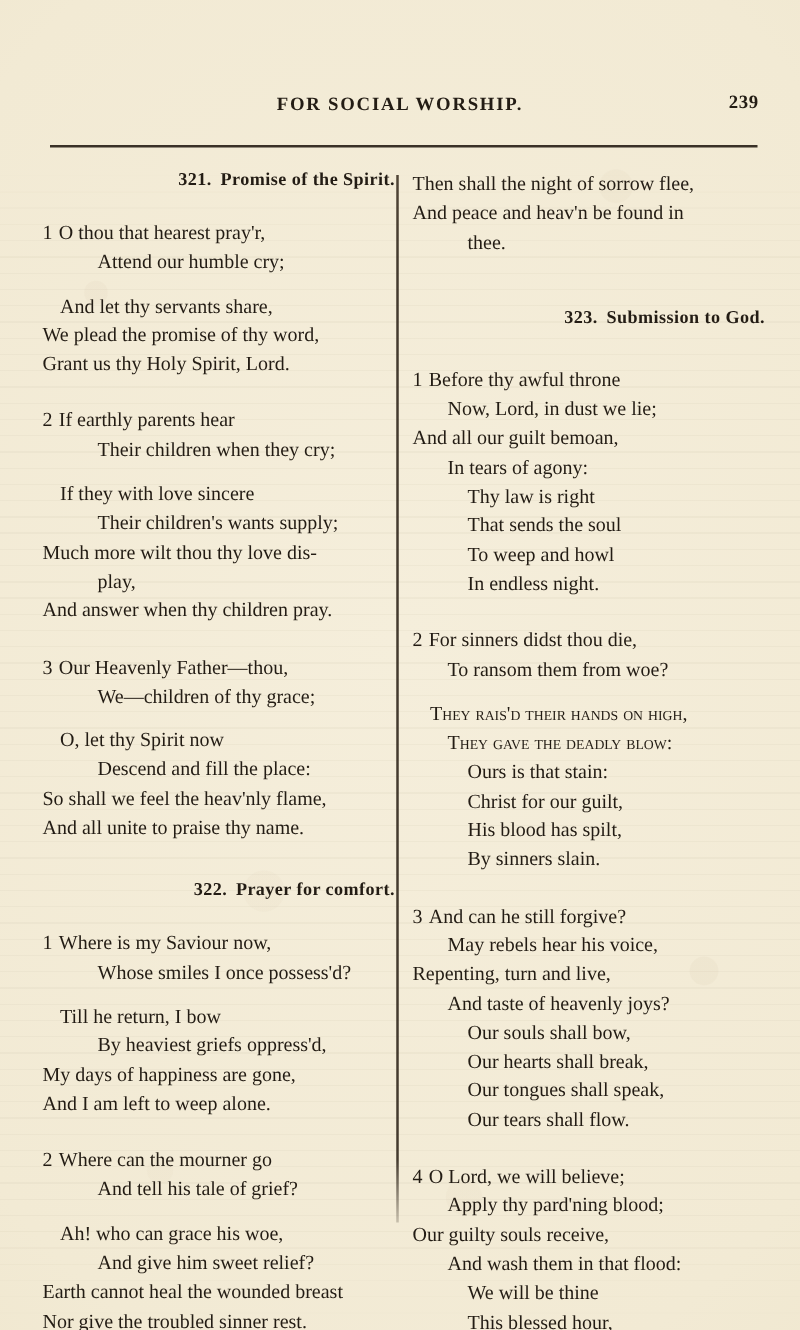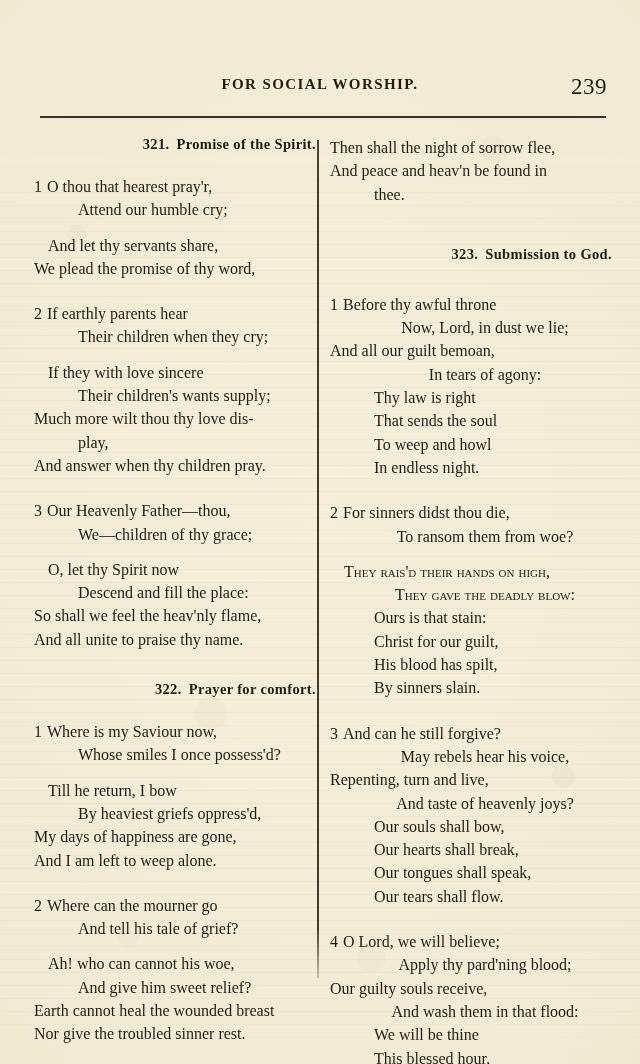--- a/index.html
+++ b/index.html
@@ -58,22 +58,22 @@
     text-align: center;
     font-size: 15px;
     letter-spacing: 1.4px;
     font-weight: 700;
     white-space: nowrap;
   }
   .folio {
     position: absolute;
     right: 33px;
     top: -2px;
-    font-size: 23px;
-    font-weight: 400;
+    font-size: 15px;
+    font-weight: 700;
     letter-spacing: .5px;
   }
 
   .rule {
     position: absolute;
     left: 40px;
     top: 116px;
     width: 566px;
     height: 0;
     border-top: 2px solid #2a2118;
@@ -123,21 +123,21 @@
     white-space: nowrap;
     display: block;
   }
   .line .vnum {
     display: inline-block;
     width: 13px;
   }
   
   .i0 { padding-left: 0; }
   .i1 { padding-left: 14px; margin-top: 12px; }
-  .i2 { padding-left: 28px; text-align: center; }
+  .i2 { padding-left: 28px; }
   .i3 { padding-left: 44px; }
   .sc { font-variant: small-caps; }
   .gap-md { height: 22px; }
   .gap-lg { height: 30px; }
   .gap-xl { height: 40px; }
 </style>
 </head>
 <body>
 
 <div class="page">
@@ -159,20 +159,21 @@
       <div class="hymn-title">
         <span class="num">321.</span><span>Promise of the Spirit.</span>
       </div>
       <div class="gap-md"></div>
 
       <div class="verse">
         <span class="line i0"><span class="vnum">1</span><span>O thou that hearest pray'r,</span></span>
         <span class="line i3">Attend our humble cry;</span>
         <span class="line i1">And let thy servants share,</span>
         <span class="line i0">We plead the promise of thy word,</span>
+        <span class="line i0">Grant us thy Holy Spirit, Lord.</span>
       </div>
       <div class="gap-md"></div>
 
       <div class="verse">
         <span class="line i0"><span class="vnum">2</span><span>If earthly parents hear</span></span>
         <span class="line i3">Their children when they cry;</span>
         <span class="line i1">If they with love sincere</span>
         <span class="line i3">Their children's wants supply;</span>
         <span class="line i0">Much more wilt thou thy love dis-</span>
         <span class="line i3">play,</span>
@@ -201,21 +202,21 @@
         <span class="line i1">Till he return, I bow</span>
         <span class="line i3">By heaviest griefs oppress'd,</span>
         <span class="line i0">My days of happiness are gone,</span>
         <span class="line i0">And I am left to weep alone.</span>
       </div>
       <div class="gap-md"></div>
 
       <div class="verse">
         <span class="line i0"><span class="vnum">2</span><span>Where can the mourner go</span></span>
         <span class="line i3">And tell his tale of grief?</span>
-        <span class="line i1">Ah!  who can cannot his woe,</span>
+        <span class="line i1">Ah!  who can grace his woe,</span>
         <span class="line i3">And give him sweet relief?</span>
         <span class="line i0">Earth cannot heal the wounded breast</span>
         <span class="line i0">Nor give the troubled sinner rest.</span>
       </div>
       <div class="gap-md"></div>
 
       <div class="verse">
         <span class="line i0"><span class="vnum">3</span><span>Jesus, thy smiles impart;</span></span>
 
       </div>

